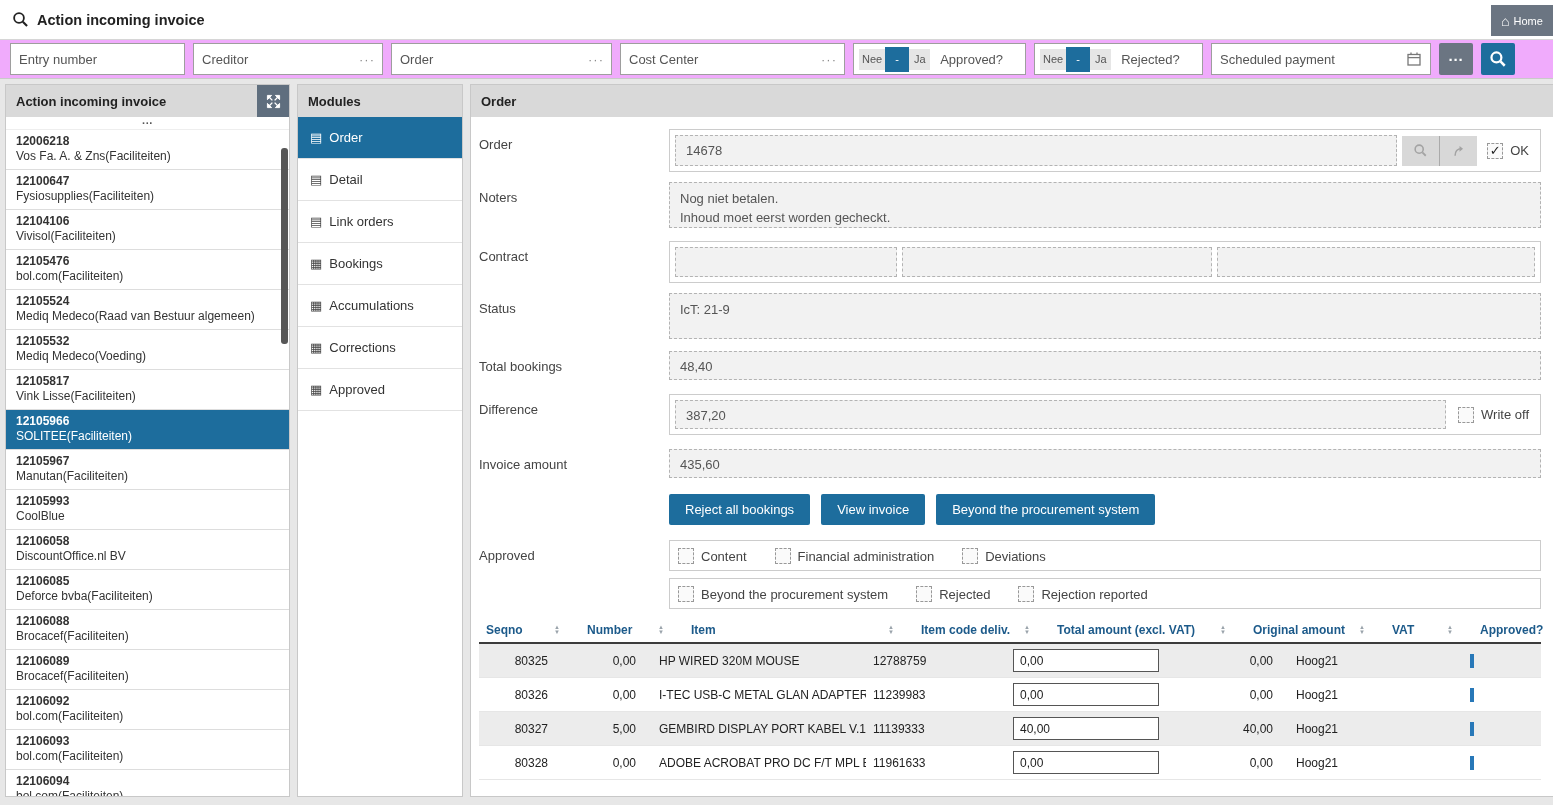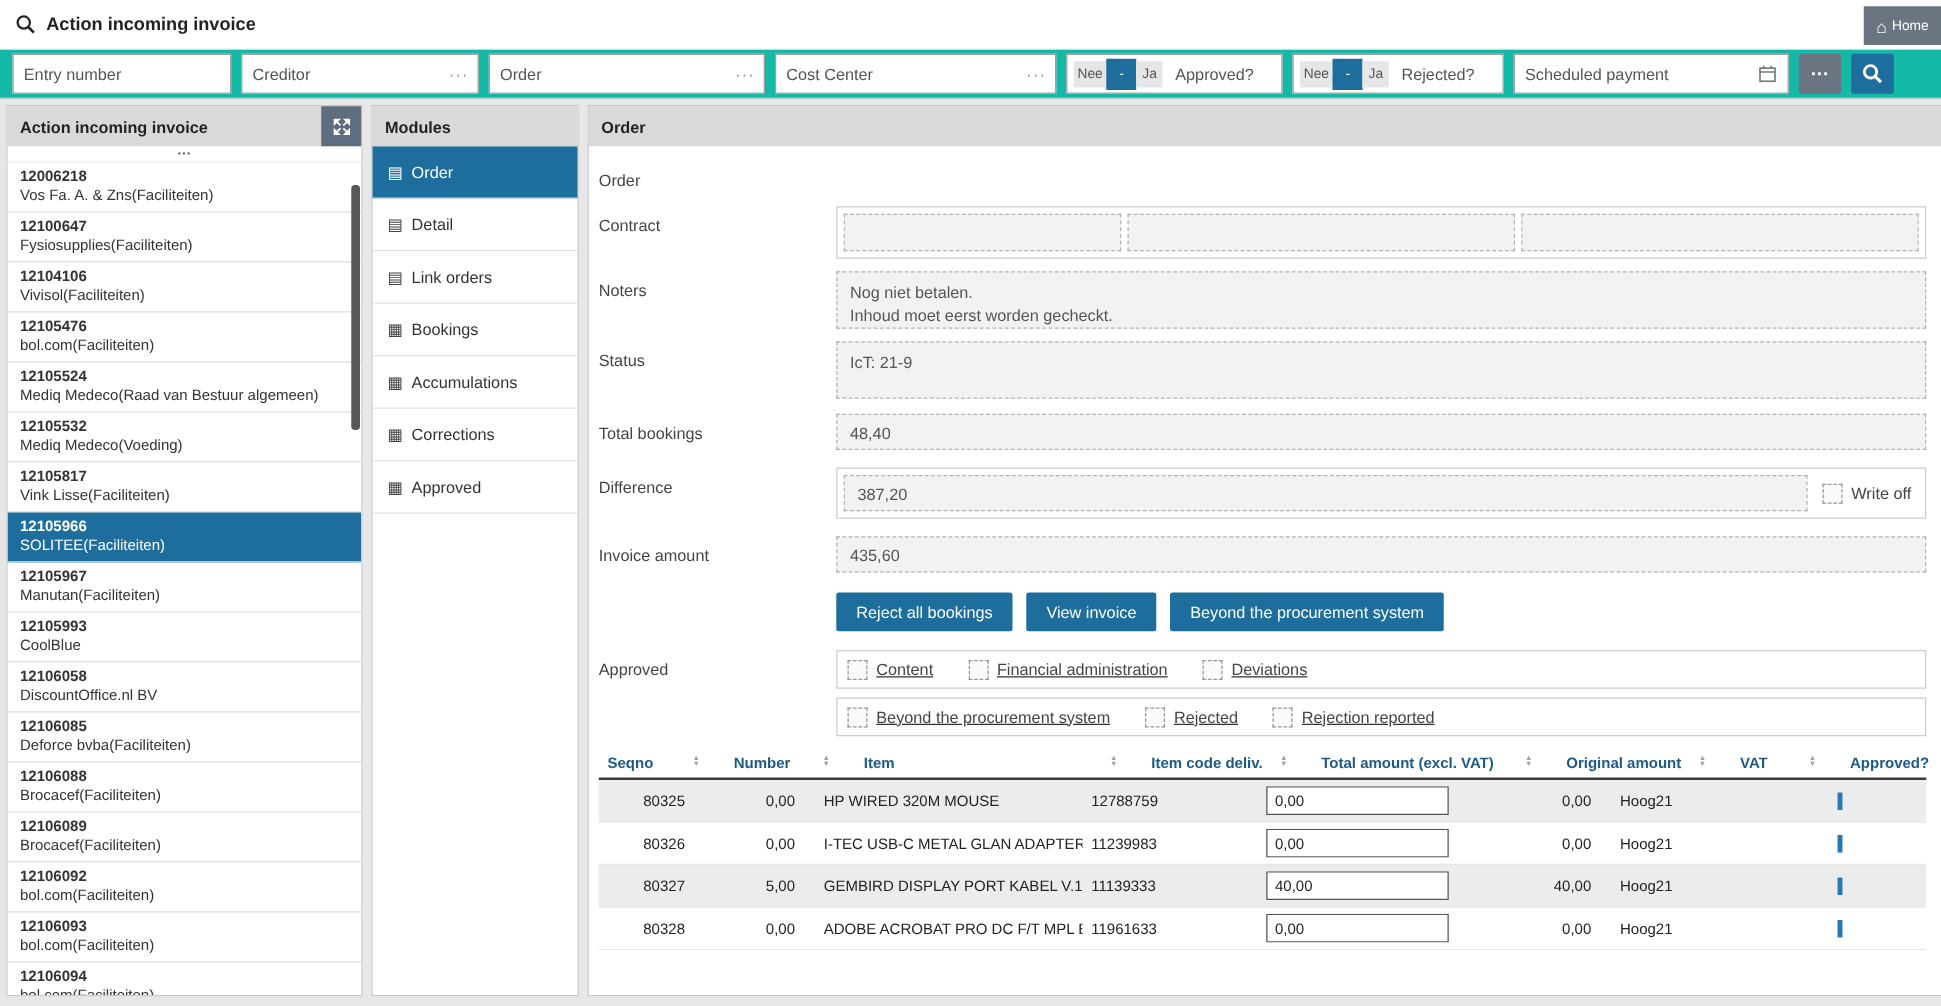--- a/index.html
+++ b/index.html
@@ -16,21 +16,21 @@
     background:#fff; border-bottom:1px solid #d6d6d6; display:flex; align-items:center; }
   .titlebar .t-icon { margin:0 8px 0 12px; color:#222; }
   .titlebar .t-text { font-weight:bold; font-size:14.5px; color:#222; }
   .home-btn { position:absolute; right:0; top:5px; height:31px; width:62px;
     background:#6b7582; color:#fff; display:flex; align-items:center; justify-content:center;
     gap:4px; font-size:11px; cursor:pointer; }
   .home-btn .h-icon { font-size:14px; line-height:1; }
 
   
   .filterbar { position:absolute; left:0; top:40px; width:1553px; height:39px;
-    background:#14b8a6; border-bottom:1px solid #c9c9c9; display:flex; align-items:center;
+    background:#f0abfc; border-bottom:1px solid #c9c9c9; display:flex; align-items:center;
     padding:0 0 0 10px; gap:8px; }
   .f-box { height:32px; border:1px solid #9e9e9e; background:#fff; display:flex;
     align-items:center; position:relative; }
   .f-box input { border:none; outline:none; flex:1; min-width:0; padding:0 8px;
     font-family:inherit; font-size:13px; color:#333; background:transparent; }
   .f-box input::placeholder { color:#555; opacity:1; }
   .f-ellipsis { color:#8a8a8a; font-size:13px; padding-right:7px; letter-spacing:1px; cursor:pointer; }
   .f-cal { color:#777; padding-right:8px; cursor:pointer; }
   .tri-toggle { display:flex; align-items:center; margin-left:5px; }
   .tri-seg { min-width:21px; height:21px; display:flex; align-items:center; justify-content:center;
@@ -89,21 +89,21 @@
   .cb-label { margin-left:7px; color:#444; }
   .textarea-box { border:1px dashed #b3b3b3; background:#f2f2f2; color:#555;
     padding:6px 10px; white-space:pre-line; line-height:19px; position:relative; }
 
   .action-btns { display:flex; gap:11px; }
   .action-btn { background:#1d6d9d; color:#fff; border:none; font-family:inherit;
     font-weight:normal; font-size:13px; padding:8px 16px; border-radius:2px; cursor:pointer; }
 
   .cb-group { border:1px solid #ccc; background:#fff; height:31px; display:flex;
     align-items:center; padding-left:8px; }
-  .cb-group .cb-pair { display:flex; align-items:flex-start; margin-right:28px;text-decoration:underline; }
+  .cb-group .cb-pair { display:flex; align-items:flex-end; margin-right:28px; }
 
   
   .grid-table { margin-top:9px; }
   .tbl-cols { display:grid; grid-template-columns:85px 88px 214px 120px 180px 123px 72px 100px 1fr; }
   .tbl-head { border-bottom:2px solid #3c3c3c;gap:16px; }
   .th { display:flex; align-items:center; justify-content:space-between;
     padding:3px 4px 3px 7px; font-weight:bold; font-size:12px; color:#1c5a8a; height:24px; }
   .sorticon { display:flex; flex-direction:column; align-items:center; color:#9aa3ab;
     font-size:6px; line-height:5px; cursor:pointer; }
   .tbl-row { height:34px; align-items:center; border-bottom:1px solid #e6e6e6; }
@@ -313,38 +313,62 @@
 </div>
 
 <div class="panel" id="main-panel">
   <div class="panel-header">
     <span>Order</span>
   </div>
   <div class="form-area">
 
     <div class="form-row" style="margin-top:12px">
       <div class="form-label">Order</div>
+      <div class="form-field">
+        <div class="group-box">
+          <div class="dash-input grow">14678</div>
+          <div class="gray-ibtn" style="margin-left:5px">
+            <svg width="15" height="15" viewBox="0 0 16 16">
+                <circle cx="6.6" cy="6.6" r="4.3" fill="none" stroke="currentColor" stroke-width="1.7"></circle>
+                <line x1="10" y1="10" x2="13.6" y2="13.6" stroke="currentColor" stroke-width="1.9"></line>
+              </svg>
+          </div>
+          <div class="btn-sep"></div>
+          <div class="gray-ibtn">
+            <svg width="14" height="14" viewBox="0 0 16 16">
+                <path d="M3.5 13.5 C3.5 8 6 5.5 11 5.5" fill="none" stroke="currentColor" stroke-width="1.7"></path>
+                <path d="M8.6 2.2 L12.6 5.5 L8.6 8.8 Z" fill="currentColor"></path>
+              </svg>
+          </div>
+          <div style="display:flex;align-items:center;margin:0 6px 0 10px">
+            <span class="cb">
+                <span>✓</span>
+              </span>
+            <span class="cb-label">OK</span>
+          </div>
+        </div>
+      </div>
+    </div>
+
+    <div class="form-row" style="margin-top:10px">
+      <div class="form-label">Noters</div>
+      <div class="form-field">
+        <div class="textarea-box" style="height:46px">Nog niet betalen.
+Inhoud moet eerst worden gecheckt.</div>
+      </div>
     </div>
 
     <div class="form-row" style="margin-top:13px">
       <div class="form-label">Contract</div>
       <div class="form-field">
         <div class="group-box">
           <div class="dash-input" style="width:222px;height:30px"></div>
           <div class="dash-input" style="width:310px;height:30px;margin-left:5px"></div>
           <div class="dash-input grow" style="height:30px;margin-left:5px"></div>
         </div>
-      </div>
-    </div>
-
-    <div class="form-row" style="margin-top:10px">
-      <div class="form-label">Noters</div>
-      <div class="form-field">
-        <div class="textarea-box" style="height:46px">Nog niet betalen.
-Inhoud moet eerst worden gecheckt.</div>
       </div>
     </div>
 
     <div class="form-row" style="margin-top:10px">
       <div class="form-label">Status</div>
       <div class="form-field">
         <div class="textarea-box" style="height:46px">IcT: 21-9</div>
       </div>
     </div>
 

